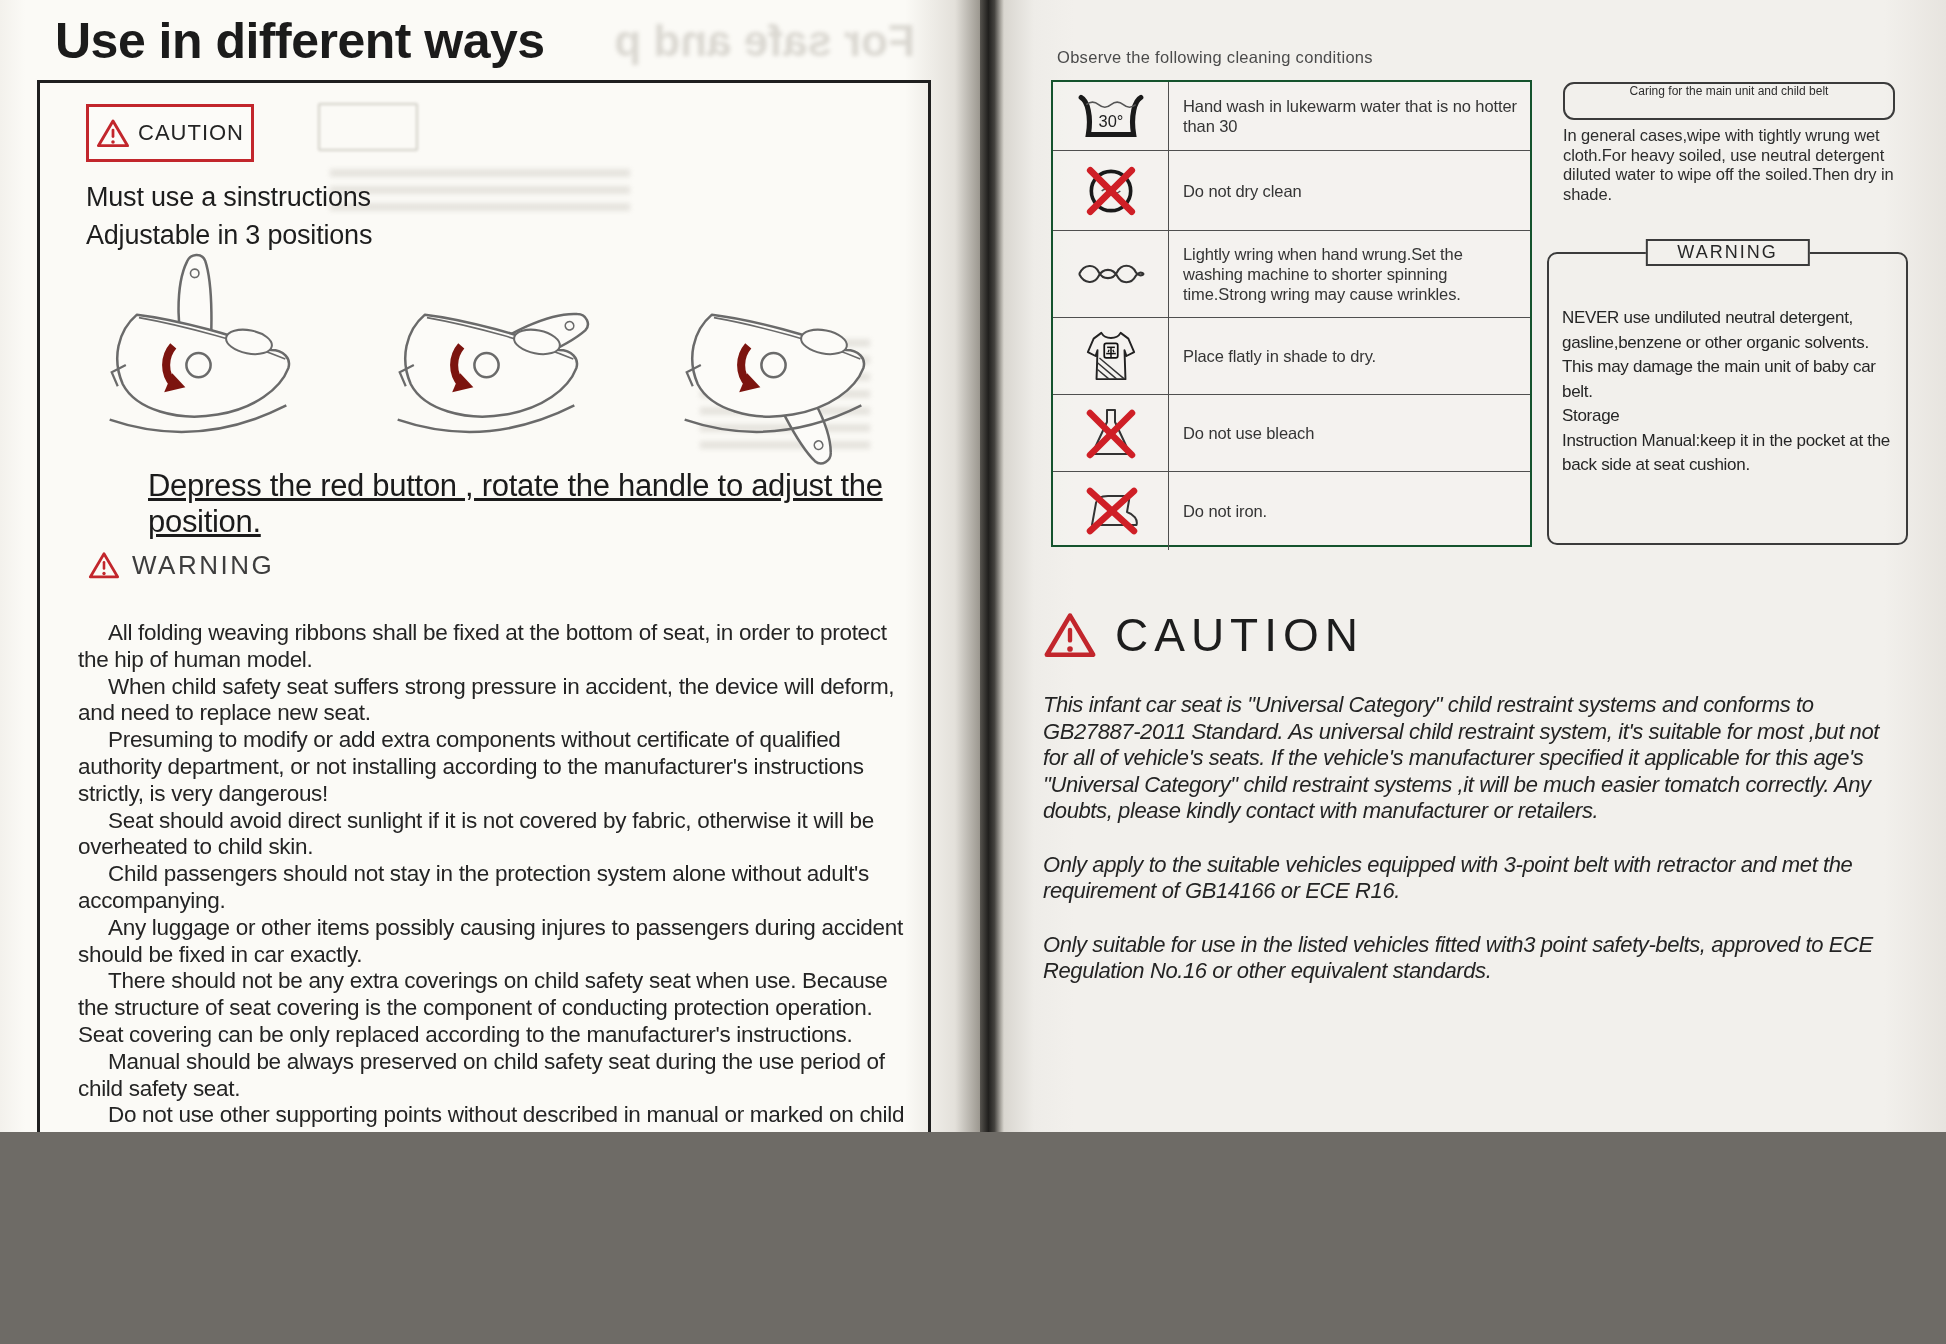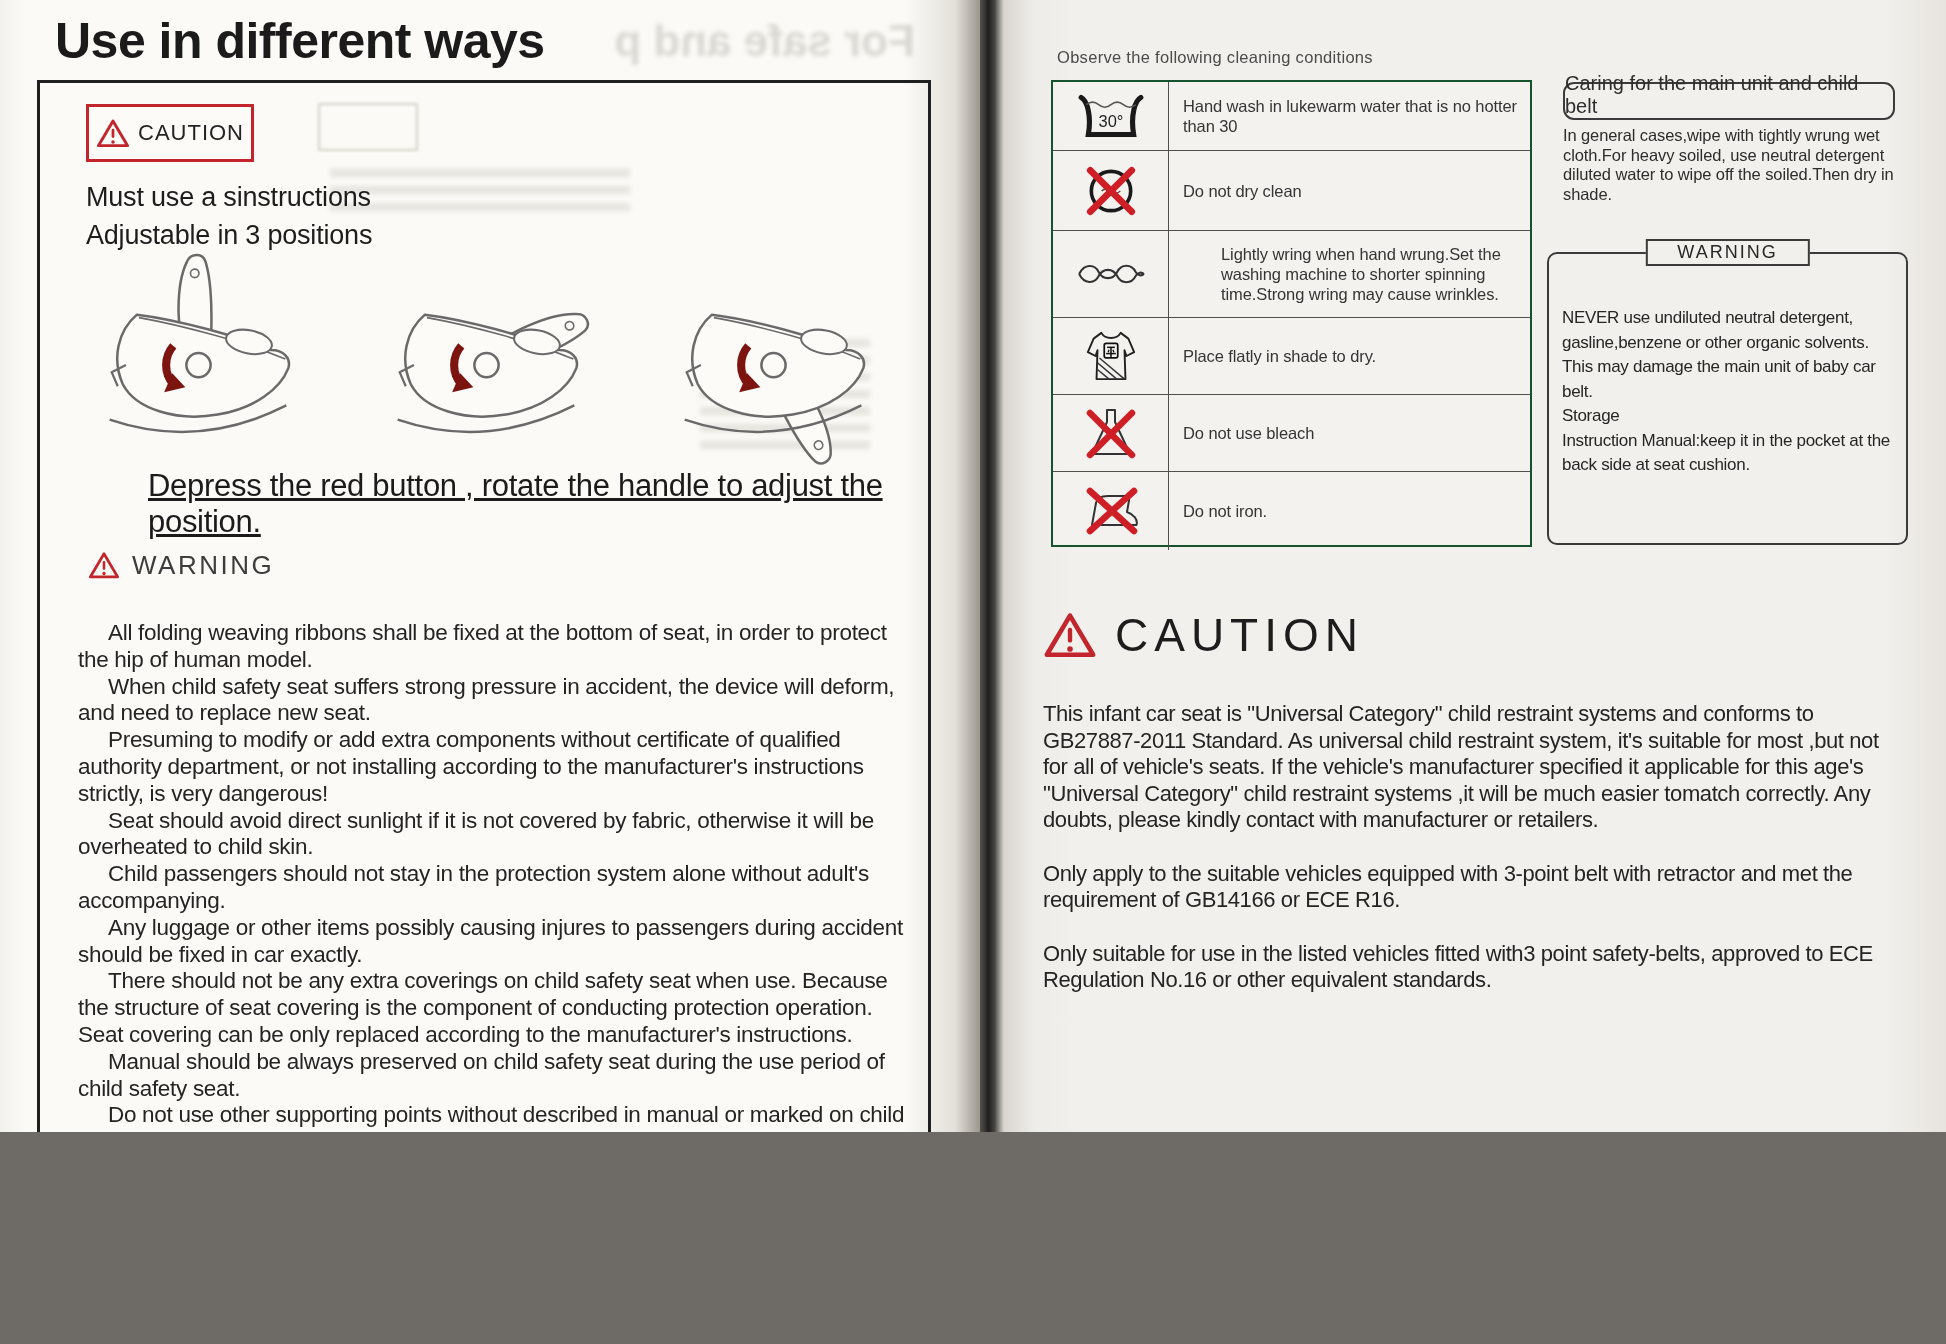--- a/index.html
+++ b/index.html
@@ -41,33 +41,33 @@
   .rp-tabletitle{position:absolute;left:1057px;top:48px;font-size:16.5px;color:#4b4b4b;letter-spacing:.3px;}
   .care-table{position:absolute;left:1051px;top:80px;width:477px;height:463px;border:2px solid #14532d;
     display:flex;flex-direction:column;background:rgba(255,255,255,.18);}
   .care-row{display:flex;flex:0 0 auto;}
   .care-row + .care-row{border-top:1.5px solid #4f4f4f;}
   .care-icon-cell{width:115px;flex:0 0 115px;border-right:1.5px solid #4f4f4f;
     display:flex;align-items:center;justify-content:center;}
   .care-text-cell{flex:1;display:flex;align-items:center;padding:6px 4px 6px 14px;
     font-size:16.5px;line-height:20px;color:#353535;letter-spacing:-0.1px;}
   .caring-box{position:absolute;left:1563px;top:82px;width:328px;height:34px;border:2px solid #3b3b3b;
-    border-radius:11px;display:flex;align-items:flex-end;justify-content:center;
-    font-size:20px;color:#2e2e2e;}
+    border-radius:11px;display:flex;align-items:flex-start;justify-content:center;
+    font-size:12px;color:#2e2e2e;}
   .caring-text{position:absolute;left:1563px;top:126px;width:340px;font-size:16.5px;line-height:19.5px;
     color:#2d2d2d;letter-spacing:-0.1px;}
   .warn-box{position:absolute;left:1547px;top:252px;width:357px;height:289px;border:2px solid #3b3b3b;border-radius:10px;}
   .warn-tab{position:absolute;left:50%;top:-15px;transform:translateX(-50%);background:#f2f0ec;
     border:2px solid #3b3b3b;padding:1px 30px;font-size:18px;letter-spacing:2px;color:#272727;white-space:nowrap;}
   .warn-text{padding:52px 12px 0 13px;font-size:17px;line-height:24.5px;color:#262626;letter-spacing:-0.3px;}
   .rp-caution-head{position:absolute;left:1043px;top:608px;display:flex;align-items:center;gap:18px;}
   .rp-caution-label{font-size:46px;letter-spacing:6px;color:#1d1d1d;}
   .rp-paras{position:absolute;left:1043px;top:692px;width:860px;font-size:22px;line-height:26.5px;
     color:#242424;letter-spacing:-0.4px;}
-  .rp-paras p{margin:9px 0 27px;}
+  .rp-paras p{margin:0 0 27px;font-style:italic;}
 </style>
 </head>
 <body>
 
 <svg width="0" height="0" style="position:absolute" aria-hidden="true">
   <defs>
     <g id="warn-tri">
       <path d="M21,3.5 L39,34 L3,34 Z" fill="none" stroke="#c2262c" stroke-width="3.6" stroke-linejoin="round"></path>
       <rect x="19.3" y="13" width="3.4" height="11.5" rx="1.7" fill="#c2262c"></rect>
       <circle cx="21" cy="29.5" r="2.2" fill="#c2262c"></circle>
@@ -186,21 +186,21 @@
         <svg viewBox="0 0 56 56" width="58" height="58">
           <circle cx="28" cy="28" r="19" fill="none" stroke="#1a1a1a" stroke-width="3.5"></circle>
           <path d="M19,28 q4.5,-4 9,0 q4.5,4 9,0" fill="none" stroke="#555" stroke-width="1.5"></path>
           <line x1="8" y1="8" x2="48" y2="48" stroke="#cf1f26" stroke-width="6.5" stroke-linecap="round"></line>
           <line x1="48" y1="8" x2="8" y2="48" stroke="#cf1f26" stroke-width="6.5" stroke-linecap="round"></line>
         </svg>
       </div>
       <div class="care-text-cell">Do not dry clean</div>
     </div>
 
-    <div class="care-row" style="flex-basis:86px;gap:38px;">
+    <div class="care-row" style="flex-basis:86px;">
       <div class="care-icon-cell">
         <svg viewBox="0 0 72 34" width="74" height="36">
           <path d="M5,17 C10,7 20,7 24,15 C28,23 38,23 42,15 C46,7 56,7 60,15 C62,19 66,19 68,17" fill="none" stroke="#333" stroke-width="2"></path>
           <path d="M5,17 C10,27 20,27 24,19 C28,11 38,11 42,19 C46,27 56,27 60,19 C62,15 66,15 68,17" fill="none" stroke="#333" stroke-width="2"></path>
         </svg>
       </div>
       <div class="care-text-cell">Lightly wring when hand wrung.Set the washing machine to shorter spinning time.Strong wring may cause wrinkles.</div>
     </div>
 
     <div class="care-row" style="flex-basis:76px;">

